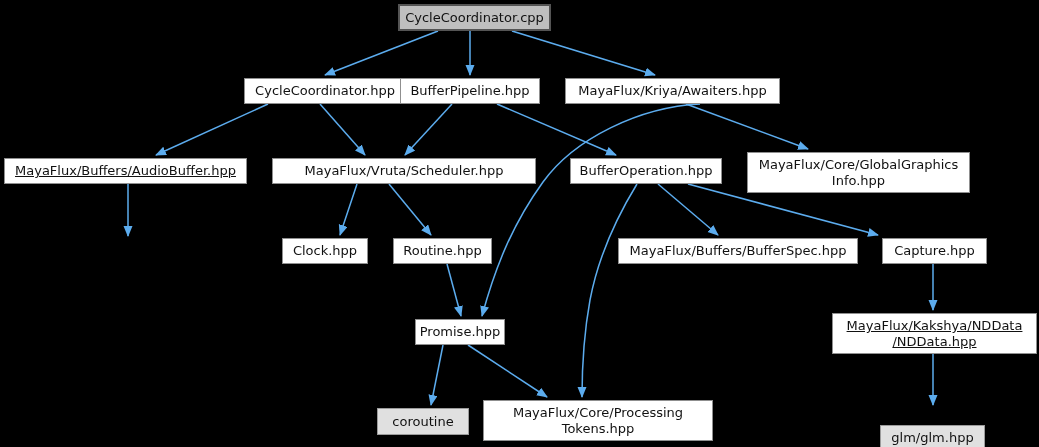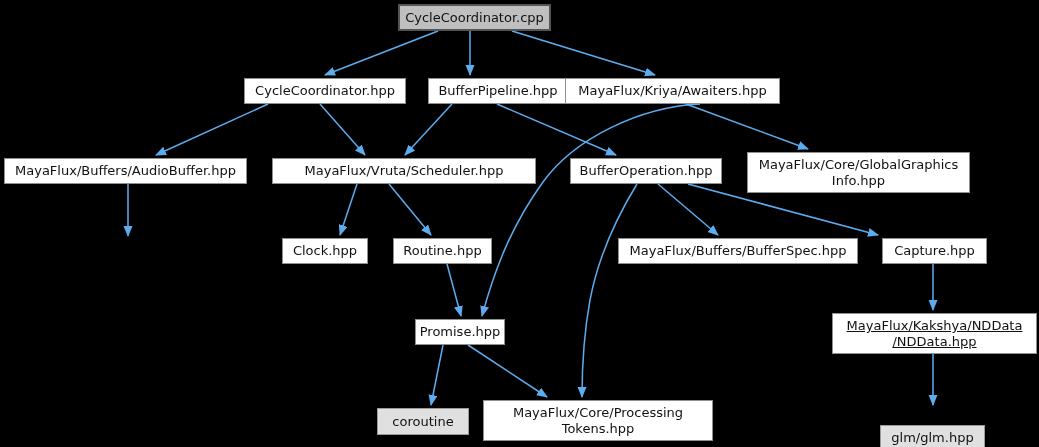--- a/index.html
+++ b/index.html
@@ -48,25 +48,25 @@
     <path class="edge" marker-end="url(#arrow)" d="M443,345 L431,405"></path>
     <path class="edge" marker-end="url(#arrow)" d="M468,345 L547,397"></path>
     <path class="edge" marker-end="url(#arrow)" d="M933,264 L933,310"></path>
     <path class="edge" marker-end="url(#arrow)" d="M933,354 L933,405"></path>
   </svg>
 
   <div class="node central" style="left:398px;top:4px;width:153px;height:27px;">CycleCoordinator.cpp</div>
 
   <div class="node" style="left:213px;top:78px;width:162px;height:26px;margin-left:31px;">CycleCoordinator.hpp</div>
 
-  <div class="node" style="left:400px;top:78px;width:140px;height:26px;margin-left:28px;">BufferPipeline.hpp</div>
+  <div class="node" style="left:400px;top:78px;width:140px;height:26px;">BufferPipeline.hpp</div>
 
   <div class="node" style="left:565px;top:78px;width:215px;height:26px;">MayaFlux/Kriya/Awaiters.hpp</div>
 
-  <div class="node" style="left:4px;top:158px;width:243px;height:26px;">MayaFlux/Buffers/AudioBuffer.hpp</div>
+  <div class="node" style="left:4px;top:158px;width:243px;height:26px;text-decoration:underline;">MayaFlux/Buffers/AudioBuffer.hpp</div>
 
   <div class="node" style="left:272px;top:158px;width:264px;height:26px;">MayaFlux/Vruta/Scheduler.hpp</div>
 
   <div class="node" style="left:570px;top:158px;width:152px;height:26px;">BufferOperation.hpp</div>
 
   <div class="node" style="left:747px;top:152px;width:223px;height:41px;">MayaFlux/Core/GlobalGraphics
 Info.hpp</div>
 
 
   <div class="node" style="left:282px;top:238px;width:86px;height:26px;">Clock.hpp</div>

